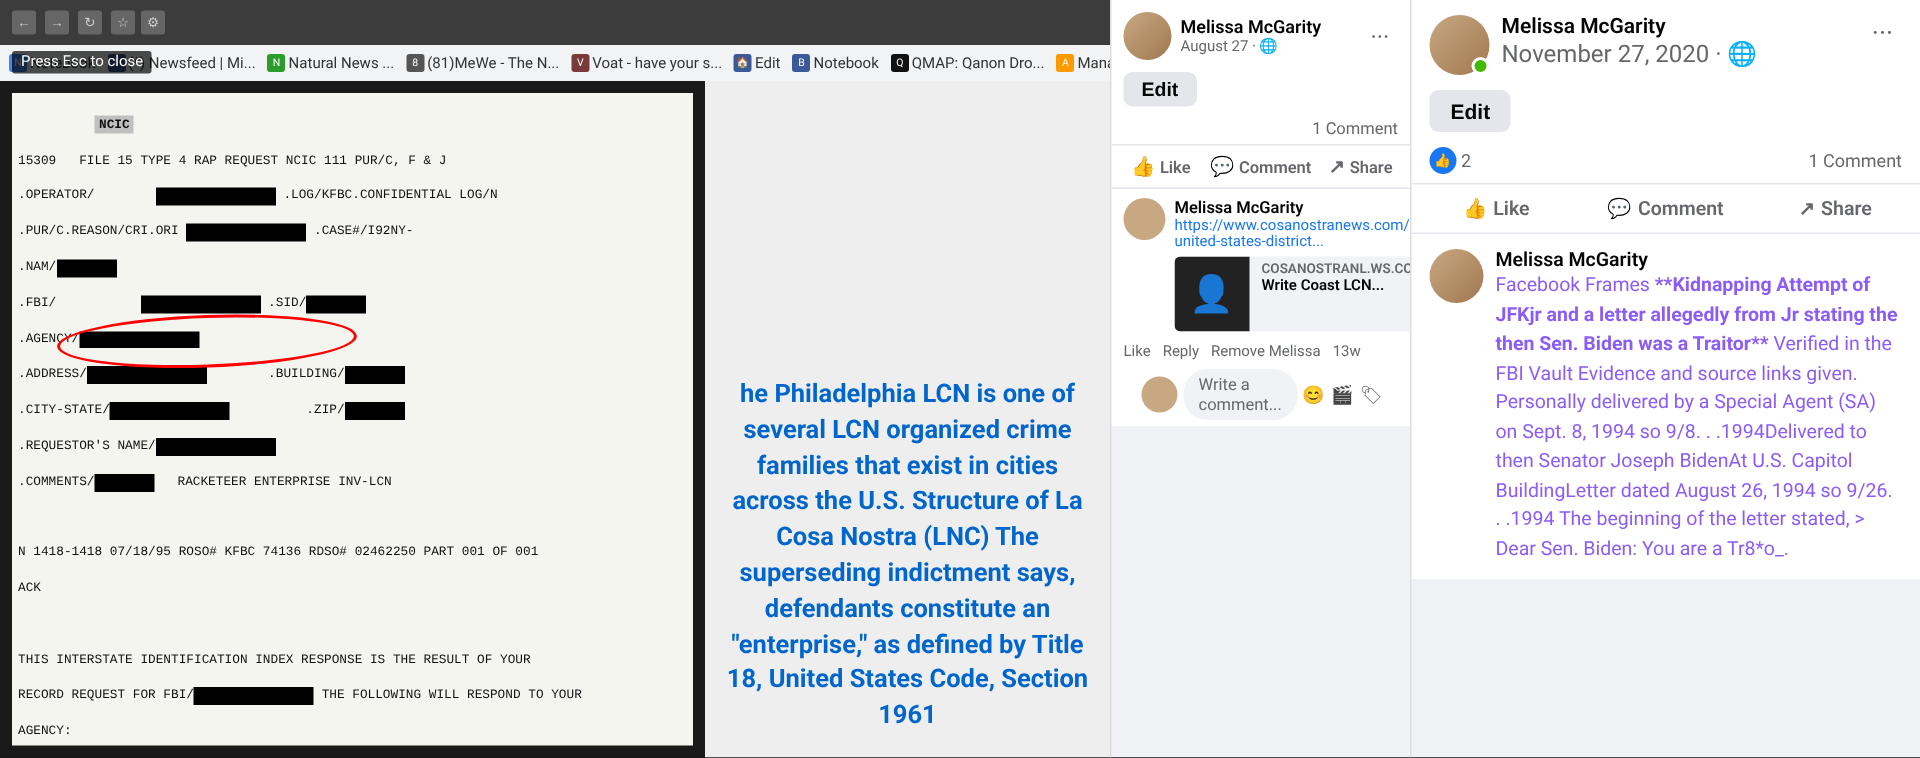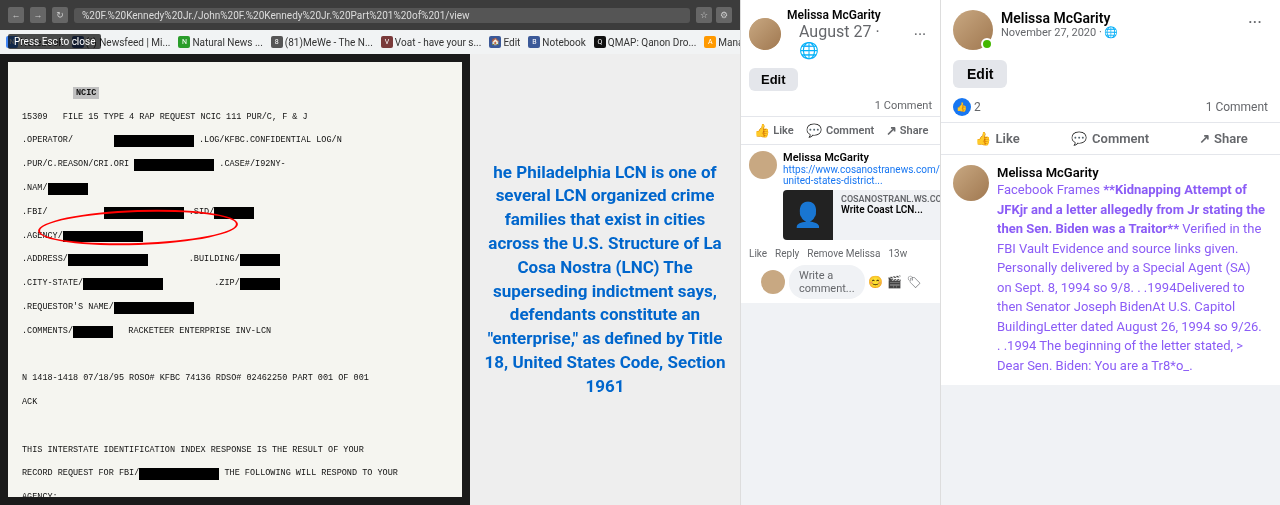--- a/index.html
+++ b/index.html
@@ -105,21 +105,21 @@
       width: 470px;
       height: 100%;
       background: #1a1a1a;
       position: relative;
       overflow: hidden;
     }
 
     .doc-image {
       background: #f5f5f0;
       margin: 8px;
-      padding: 14px;
+      padding: 4px;
       font-family: 'Courier New', monospace;
       font-size: 9px;
       line-height: 1.4;
       color: #111;
       height: calc(100% - 16px);
       position: relative;
       overflow: hidden;
     }
 
     .doc-text {
@@ -155,21 +155,21 @@
     }
 
     
     .text-overlay {
       width: 270px;
       height: 100%;
       background: rgba(255,255,255,0.92);
       padding: 15px 10px;
       display: flex;
       flex-direction: column;
-      justify-content: center;
+      justify-content: flex-end;
     }
 
     .overlay-text {
       font-size: 17px;
       font-weight: bold;
       color: #0066cc;
       line-height: 1.4;
       text-align: center;
     }
 
@@ -219,23 +219,22 @@
       flex: 1;
     }
 
     .fb-username {
       font-size: 12px;
       font-weight: 600;
       color: #050505;
     }
 
     .fb-timestamp {
-      font-size: 16px;
-      color: #65676b;
-      margin-left: 12px;
+      font-size: 10px;
+      color: #65676b;
     }
 
     .fb-more-btn {
       width: 24px;
       height: 24px;
       display: flex;
       align-items: center;
       justify-content: center;
       color: #65676b;
       font-size: 16px;
@@ -429,21 +428,21 @@
       flex: 1;
     }
 
     .right-username {
       font-size: 14px;
       font-weight: 600;
       color: #050505;
     }
 
     .right-timestamp {
-      font-size: 11px;
+      font-size: 16px;
       color: #65676b;
       display: flex;
       align-items: center;
       gap: 3px;
     }
 
     .right-more-btn {
       color: #65676b;
       font-size: 18px;
       cursor: pointer;
@@ -532,21 +531,20 @@
   </style>
 </head>
 <body>
 
 <div class="browser-panel">
 
   <div class="browser-bar">
     <div class="browser-icon-btn">←</div>
     <div class="browser-icon-btn">→</div>
     <div class="browser-icon-btn">↻</div>
-    <div class="browser-url">%20F.%20Kennedy%20Jr./John%20F.%20Kennedy%20Jr.%20Part%201%20of%201/view</div>
     <div class="browser-icons">
       <div class="browser-icon-btn">☆</div>
       <div class="browser-icon-btn">⚙</div>
     </div>
   </div>
 
   <div class="press-esc">Press Esc to close</div>
 
   <div class="bookmarks-bar">
     <div class="bookmark-item">

